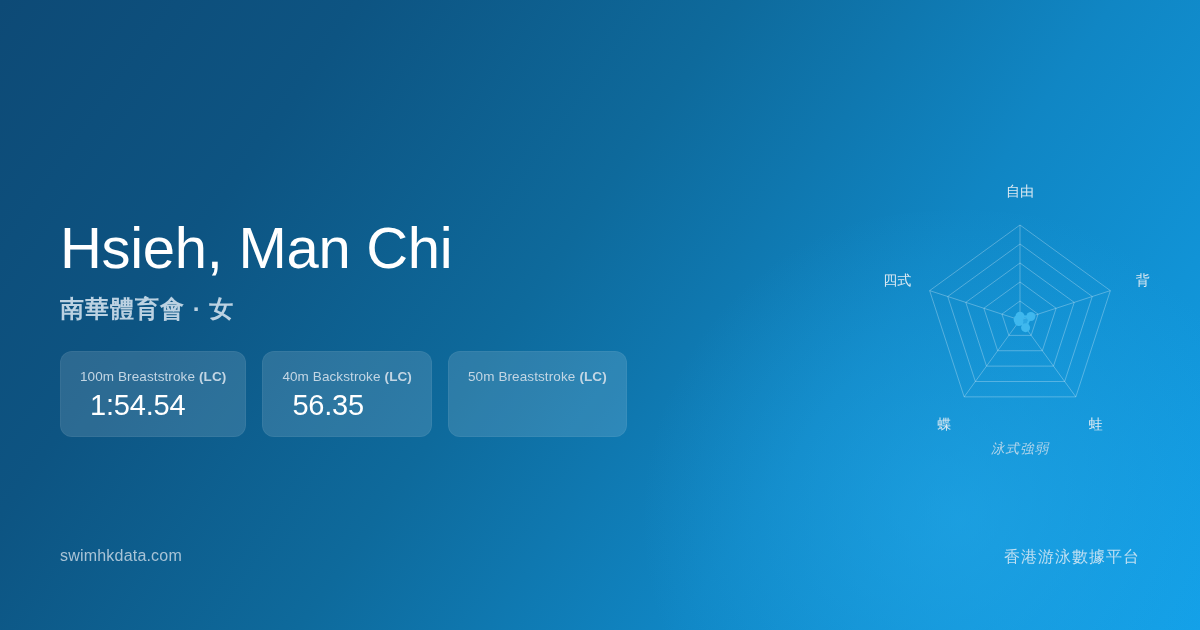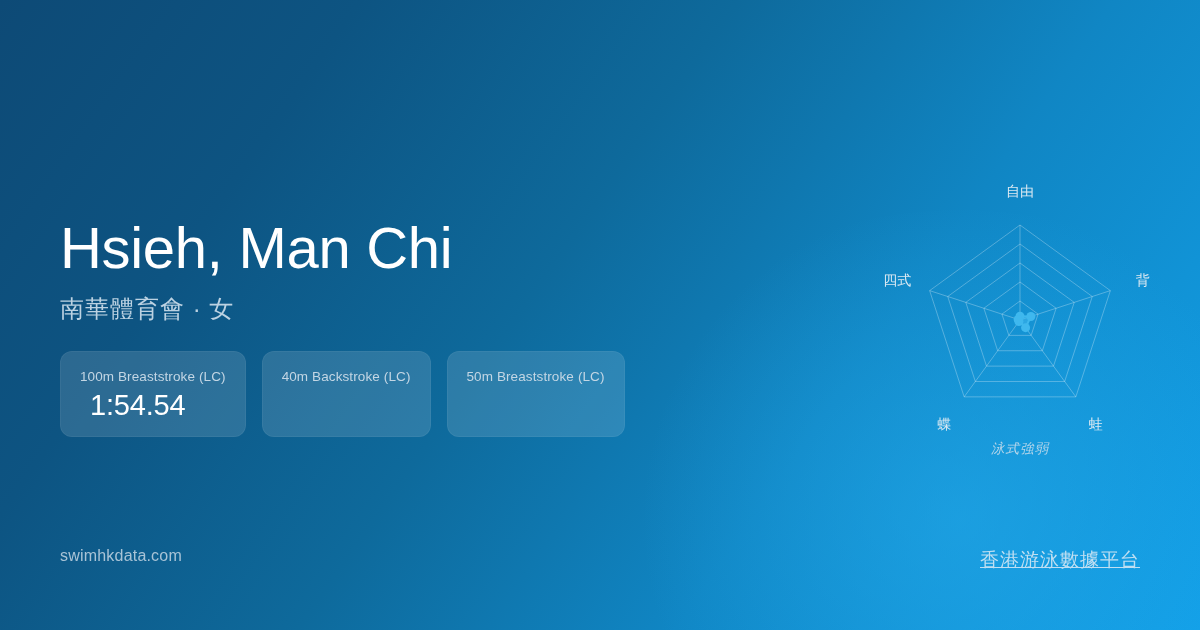--- a/index.html
+++ b/index.html
@@ -78,20 +78,21 @@
     font-weight: 400;
     letter-spacing: -0.3px;
     margin: 0;
     white-space: nowrap;
   }
   .athlete-meta {
     margin-top: 14px;
     color: #bcd2e2;
     font-size: 24px;
     letter-spacing: 1px;
+    font-weight: bold;
   }
 
   
   .stat-row {
     position: absolute;
     left: 60px;
     top: 351px;
     display: flex;
     gap: 16px;
   }
@@ -105,20 +106,21 @@
   }
   .stat-label {
     color: #c3d6e4;
     font-size: 13.5px;
     letter-spacing: 0.1px;
     white-space: nowrap;
     margin-bottom: 7px;
   }
   .stat-label .course {
     margin-left: 4px;
+    font-weight: bold;
   }
   .stat-value {
     color: #ffffff;
     font-size: 29px;
     line-height: 1;
     letter-spacing: -0.2px;
     white-space: nowrap;
     margin-left: 10px;
   }
 
@@ -157,23 +159,22 @@
     top: 547px;
     color: #a8c3d6;
     font-size: 16px;
     letter-spacing: 0.2px;
   }
   .footer-right {
     position: absolute;
     right: 60px;
     top: 547px;
     color: #bfdff2;
-    font-size: 19px;
+    font-size: 16px;
     letter-spacing: 1px;
-    text-decoration: underline;
   }
 </style>
 </head>
 <body>
 
 <div class="card-surface">
   <div class="glow"></div>
 
 
   <div class="hero">
@@ -185,20 +186,21 @@
     <div class="stat-card">
       <div class="stat-label">
         <span>100m Breaststroke</span><span class="course">(LC)</span>
       </div>
       <div class="stat-value">1:54.54</div>
     </div>
     <div class="stat-card">
       <div class="stat-label">
         <span>40m Backstroke</span><span class="course">(LC)</span>
       </div>
+      <div class="stat-value">56.35</div>
     </div>
     <div class="stat-card">
       <div class="stat-label">
         <span>50m Breaststroke</span><span class="course">(LC)</span>
       </div>
     </div>
   </div>
 
   <div class="radar-wrap">
     <svg class="radar-svg" width="320" height="310" viewBox="0 0 320 310">

